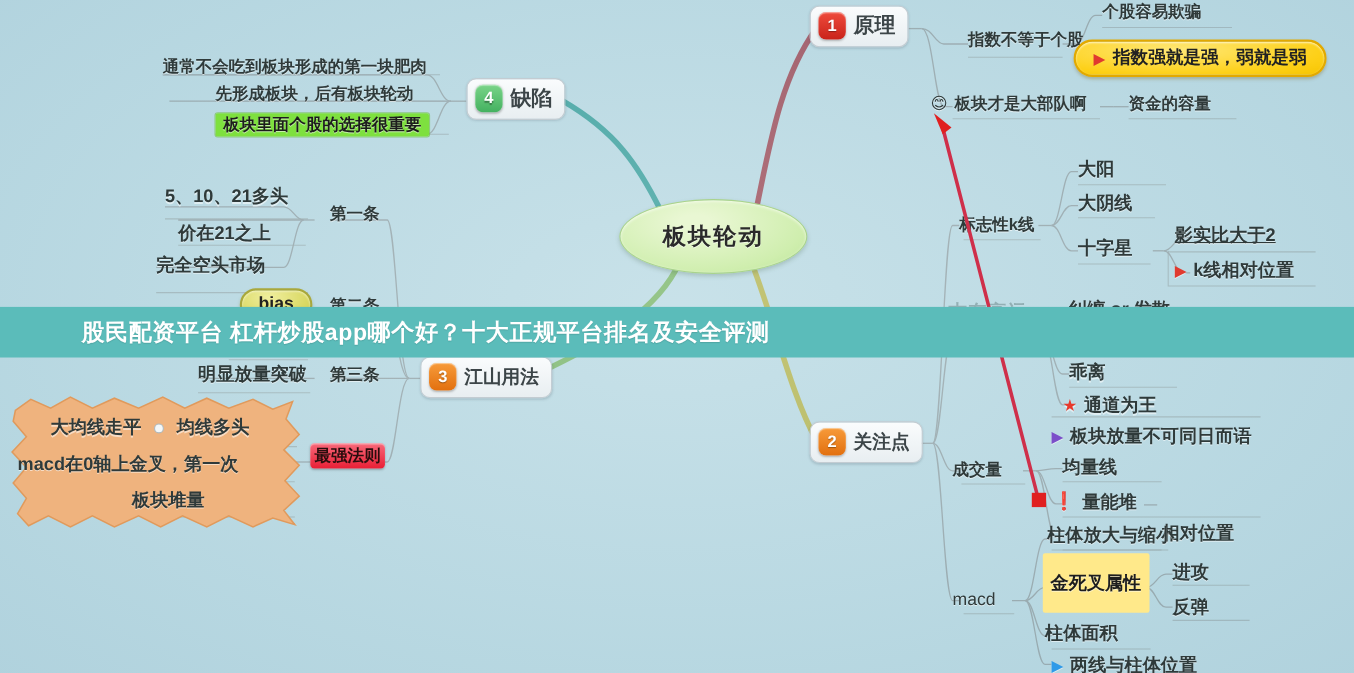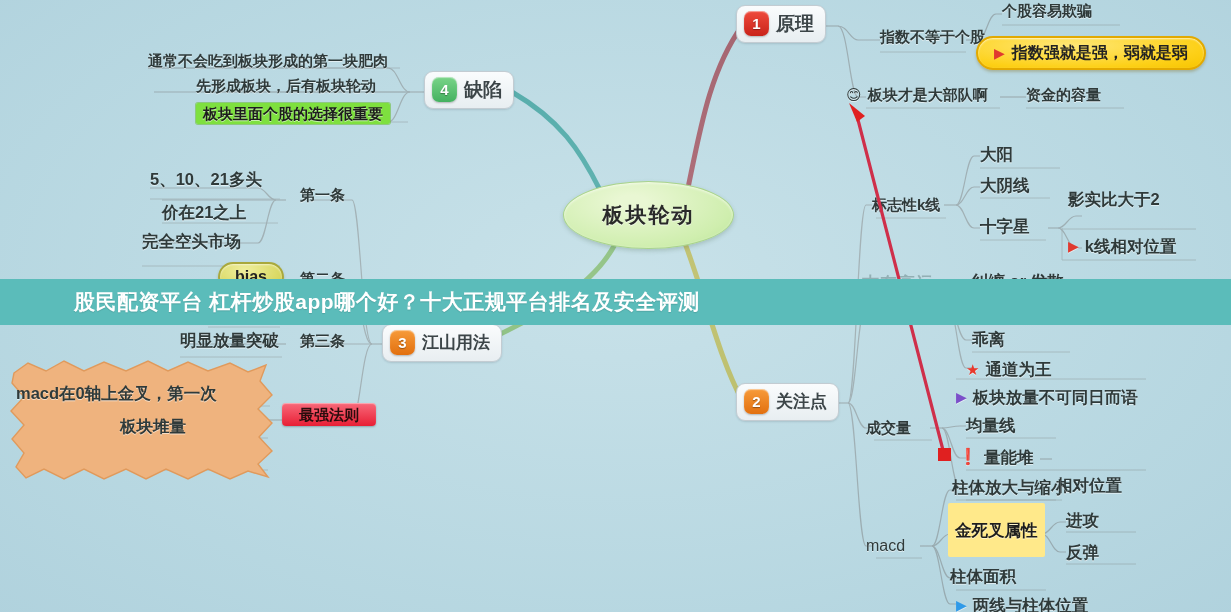--- a/index.html
+++ b/index.html
@@ -70,21 +70,21 @@
     display:flex;align-items:center;justify-content:center;
     font-size:21px;font-weight:700;color:#2a2a2a;
     letter-spacing:2px;
     text-shadow:0 1px 0 rgba(255,255,255,.6);
   }
 
   
   .hl-green{ background:#7ee03f; padding:2px 7px; border-radius:2px; color:#1d1d1d;
              box-shadow:0 0 0 1px rgba(110,190,60,.6); }
   .hl-yellow{ background:#ffe98a; padding:18px 7px; border-radius:2px; color:#1d1d1d; }
-  .hl-red{ background:linear-gradient(#f8697a,#e81f35); padding:3px 17px; border-radius:4px;
+  .hl-red{ background:linear-gradient(#f8697a,#e81f35); padding:3px 4px; border-radius:4px;
            color:#2a0d0d; font-weight:700;
            box-shadow:inset 0 1px 1px rgba(255,255,255,.45),0 1px 2px rgba(0,0,0,.25); }
 
   
   .oval{
     display:flex;align-items:center;gap:7px;
     padding:6px 16px;border-radius:999px;
     font-size:16px;font-weight:700;color:#222;
   }
   .oval.yellow{
@@ -337,20 +337,25 @@
 
   <div id="starburst">
     <svg viewBox="0 0 268 123" preserveAspectRatio="none">
       <polygon points="6,14 20,4 38,12 56,2 76,12 96,3 118,12 140,2 160,12 180,3 200,12 222,4 240,13 258,6
                        252,22 264,36 250,50 264,64 251,78 264,92 250,105 260,118
                        240,112 222,120 200,110 180,120 158,110 138,120 118,110 96,120 76,110 56,120 36,110 18,119 8,108
                        16,94 4,80 16,66 3,52 16,38 4,24" fill="#efb37e" stroke="#e09a5c" stroke-width="1.4"></polygon>
     </svg>
   </div>
   <div class="burst-rows">
+    <div class="node leaf lg" style="position:static; margin:10px 0 0 38px;">
+      <span>大均线走平</span>
+      <span class="dot"></span>
+      <span>均线多头</span>
+    </div>
     <div class="node leaf lg" style="position:static; margin:14px 0 0 8px;">
       <span>macd在0轴上金叉，第一次</span>
     </div>
     <div class="node leaf lg" style="position:static; margin:14px 0 0 112px;">
       <span>板块堆量</span>
     </div>
   </div>
 
   <div class="node card" style="left:736px; top:5px;">
     <span class="badge red">1</span>
@@ -388,21 +393,21 @@
   </div>
   <div class="node leaf lg" style="left:980px; top:145px;">
     <span>大阳</span>
   </div>
   <div class="node leaf lg" style="left:980px; top:176px;">
     <span>大阴线</span>
   </div>
   <div class="node leaf lg" style="left:980px; top:217px;">
     <span>十字星</span>
   </div>
-  <div class="node leaf lg" style="left:1068px; top:190px;">
+  <div class="node leaf lg" style="left:1068px; top:205px;text-decoration:underline;">
     <span>影实比大于2</span>
   </div>
   <div class="node leaf lg" style="left:1068px; top:237px; display:flex; align-items:center; gap:6px;">
     <span class="tri">▶</span>
     <span>k线相对位置</span>
   </div>
 
   <div id="watermark">
     <span>志存高远</span>
   </div>

